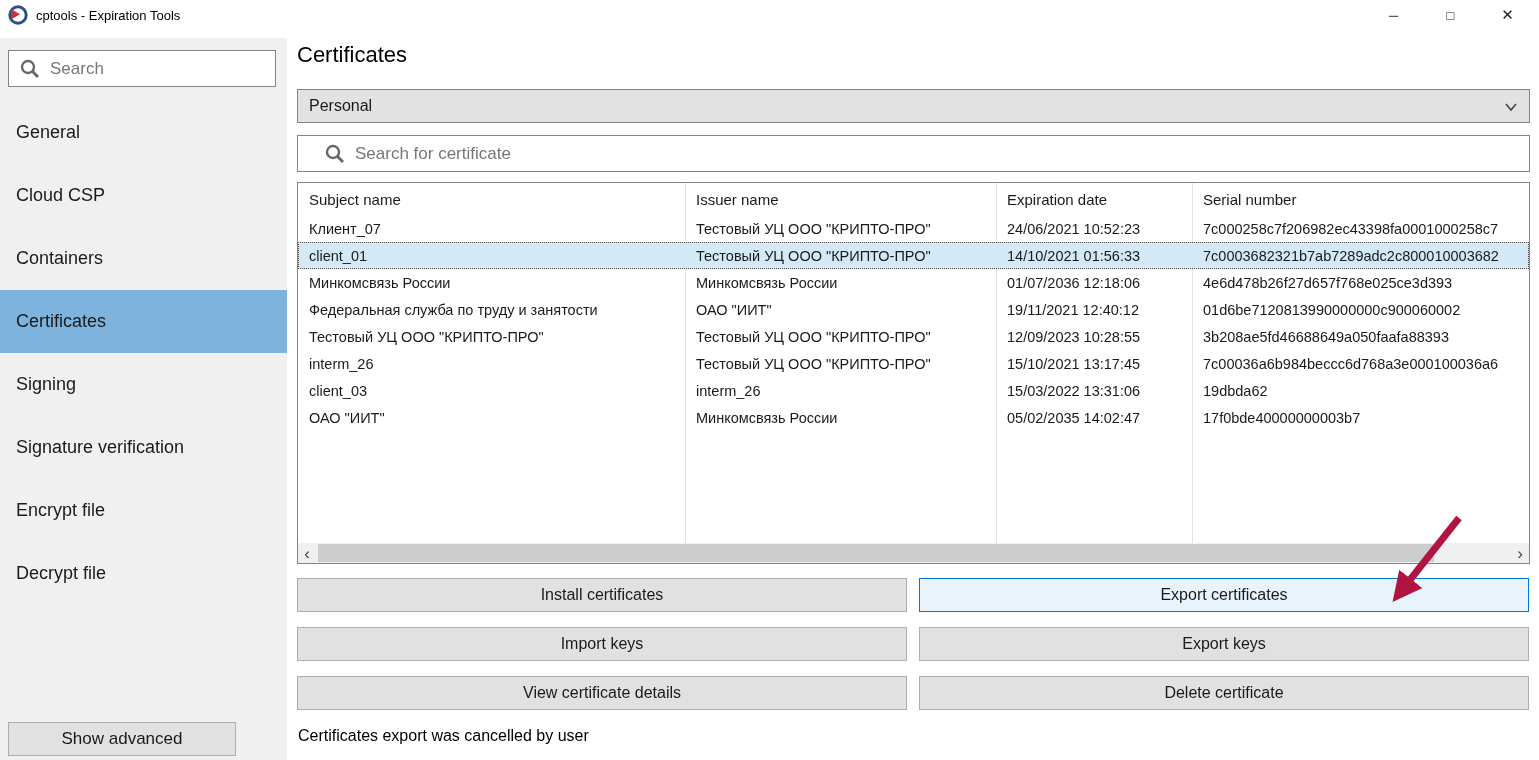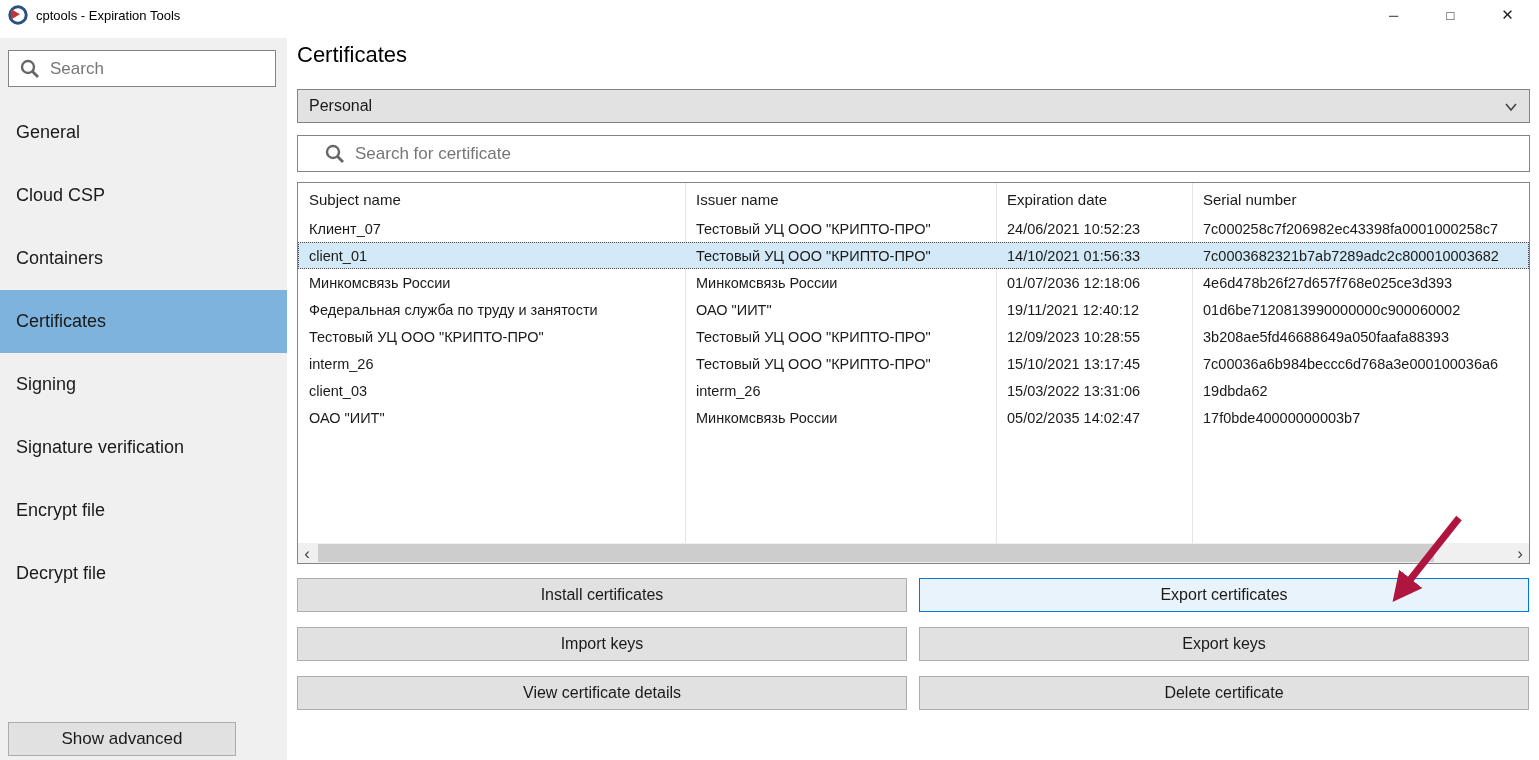--- a/index.html
+++ b/index.html
@@ -198,20 +198,21 @@
     </div>
   </div>
 
   <button class="btn action-btn col-left row-a">Install certificates</button>
   <button class="btn action-btn col-left row-b">Import keys</button>
   <button class="btn action-btn col-right row-a focused">Export certificates</button>
   <button class="btn action-btn col-right row-b">Export keys</button>
   <button class="btn action-btn col-left row-c">View certificate details</button>
   <button class="btn action-btn col-right row-c">Delete certificate</button>
 
+  <div class="status-text">Certificates export was cancelled by user</div>
 </div>
 
 <svg class="annotation-layer" viewBox="0 0 1539 760">
   <defs>
     <marker id="ah" viewBox="0 0 10 10" refX="7" refY="5" markerWidth="4.2" markerHeight="4.2" orient="auto">
       <path d="M0,0 L10,5 L0,10 z" fill="#b0153f"></path>
     </marker>
   </defs>
   <line x1="1459" y1="518" x2="1398" y2="595" stroke="#b0153f" stroke-width="7" marker-end="url(#ah)"></line>
 </svg>

